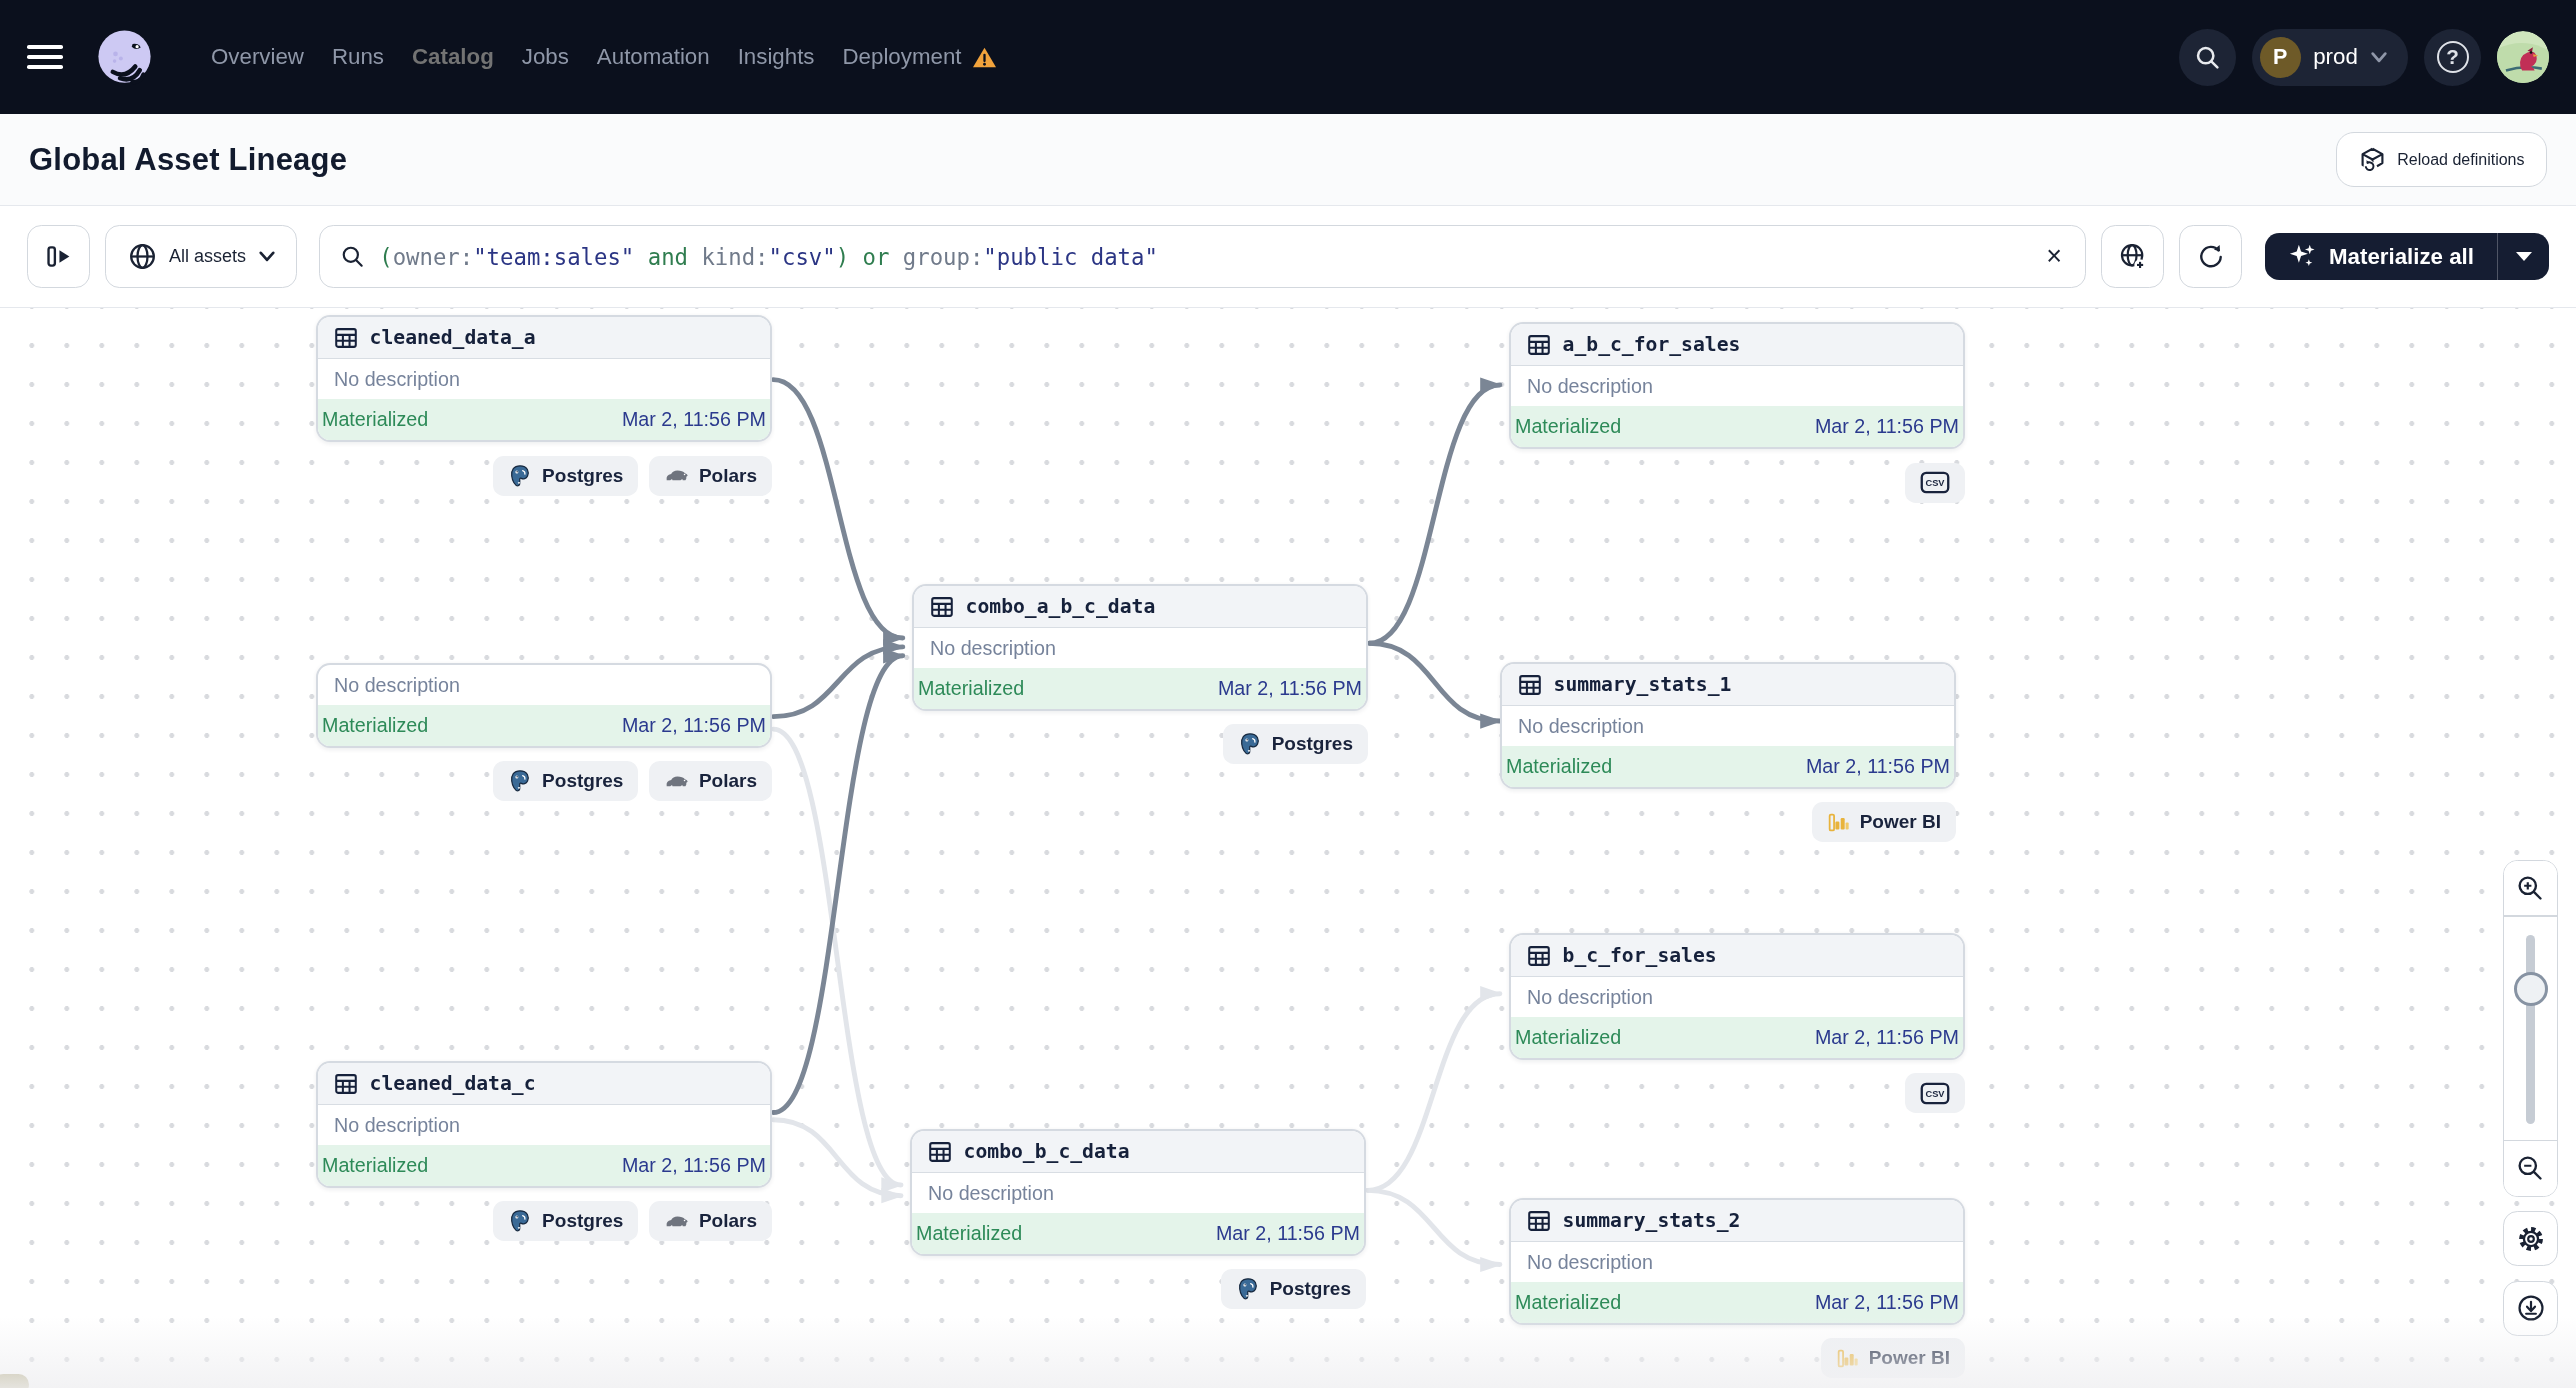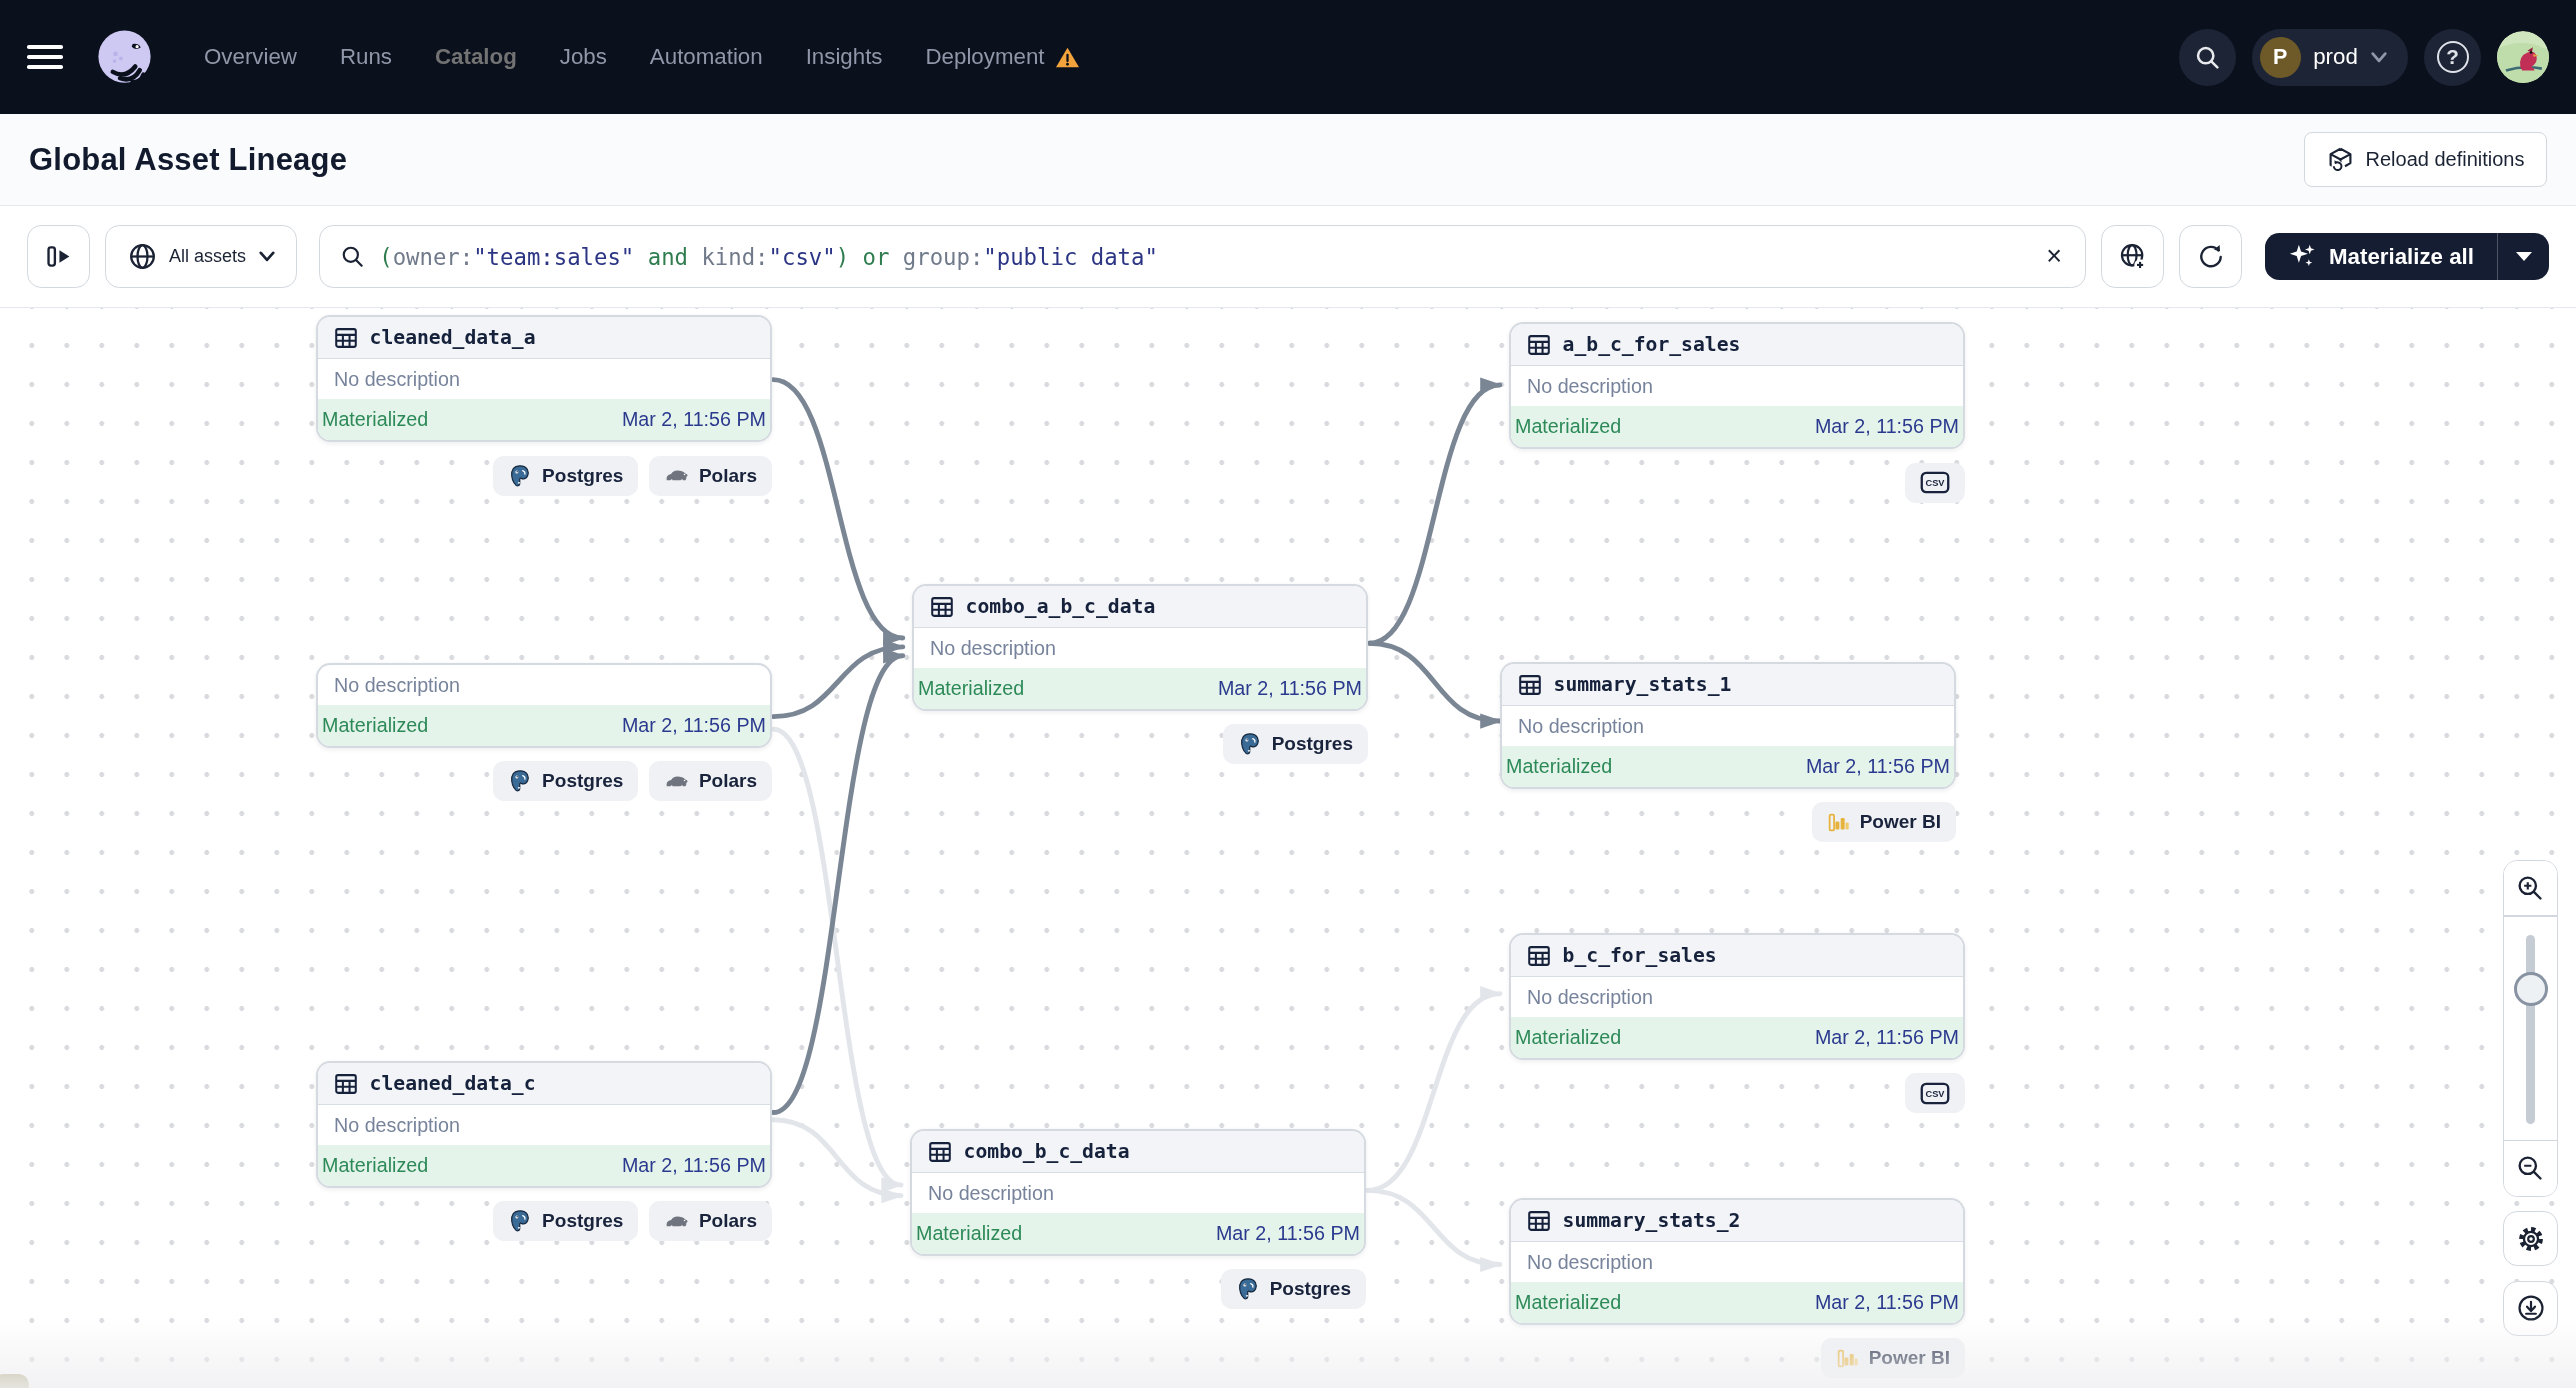--- a/index.html
+++ b/index.html
@@ -6,41 +6,41 @@
   html,body { width:2576px; height:1389px; overflow:hidden; background:#fff;
     font-family:"Liberation Sans", sans-serif; }
 
   
   .topbar { height:114px; background:#0b101d; display:flex; align-items:center;
     justify-content:space-between; padding:0 27px; }
   .topbar-left { display:flex; align-items:center; gap:30px; }
   .hamburger { width:36px; cursor:pointer; display:flex; flex-direction:column; gap:5.4px; }
   .hamburger span { height:4.5px; background:#fff; border-radius:1.8px; }
   .logo { width:63px; height:63px; }
-  .nav-items { display:flex; align-items:center; gap:43px; list-style:none; margin-left:18px; }
+  .nav-items { display:flex; align-items:center; gap:28px; list-style:none; margin-left:25px; }
   .nav-item { color:#8f97a8; font-size:22.3px; cursor:pointer; display:flex; align-items:center; gap:10.7px; }
   .nav-item.active { color:#737373; font-weight:700; }
   .topbar-right { display:flex; align-items:center; gap:16px; }
   .circle-btn { width:57px; height:57px; border-radius:50%; background:#1d2435;
     display:flex; align-items:center; justify-content:center; cursor:pointer; }
   .env-pill { height:57px; border-radius:29px; background:#1d2435; display:flex;
     align-items:center; gap:12.5px; padding:0 19.7px 0 8px; cursor:pointer; }
   .env-avatar { width:41px; height:41px; border-radius:50%; background:#6e5a28; color:#fff;
     font-size:21.5px; font-weight:600; display:flex; align-items:center; justify-content:center; }
   .env-label { color:#fff; font-size:22.3px; font-weight:500; }
   .help-ring { width:32px; height:32px; border:2.7px solid #dfe2e8; border-radius:50%;
     color:#dfe2e8; font-size:20.6px; font-weight:700; display:flex; align-items:center; justify-content:center; }
   .user-avatar { width:52px; height:52px; border-radius:50%; overflow:hidden; cursor:pointer; }
 
   
   .page-header { height:92px; background:#fafbfc; border-bottom:1.8px solid #e5e8ed;
     display:flex; align-items:center; justify-content:space-between; padding:0 29px; }
   .page-title { font-size:31px; font-weight:700; color:#121b2e; letter-spacing:0.2px; }
   .btn-outline { display:flex; align-items:center; gap:11.6px; height:55px; padding:0 21.5px;
-    background:#fff; border:1.8px solid #d3d8de; border-radius:8px; font-size:20px;
+    background:#fff; border:1.8px solid #d3d8de; border-radius:18px; font-size:16px;
     color:#1a2233; cursor:pointer; }
 
   
   .filterbar { height:102px; background:#fff; border-bottom:1.8px solid #e5e8ed;
     display:flex; align-items:center; gap:15px; padding:0 27px; }
   .sq-btn { width:63px; height:63px; border:1.8px solid #d3d8de; border-radius:14.3px;
     background:#fff; display:flex; align-items:center; justify-content:center; cursor:pointer; flex:none; }
   .scope-btn { height:63px; border:1.8px solid #d3d8de; border-radius:14.3px; background:#fff;
     display:flex; align-items:center; gap:12.5px; padding:0 21.5px; font-size:18px; font-weight:500;
     color:#1a2233; cursor:pointer; flex:none; margin-right:7.2px; }

